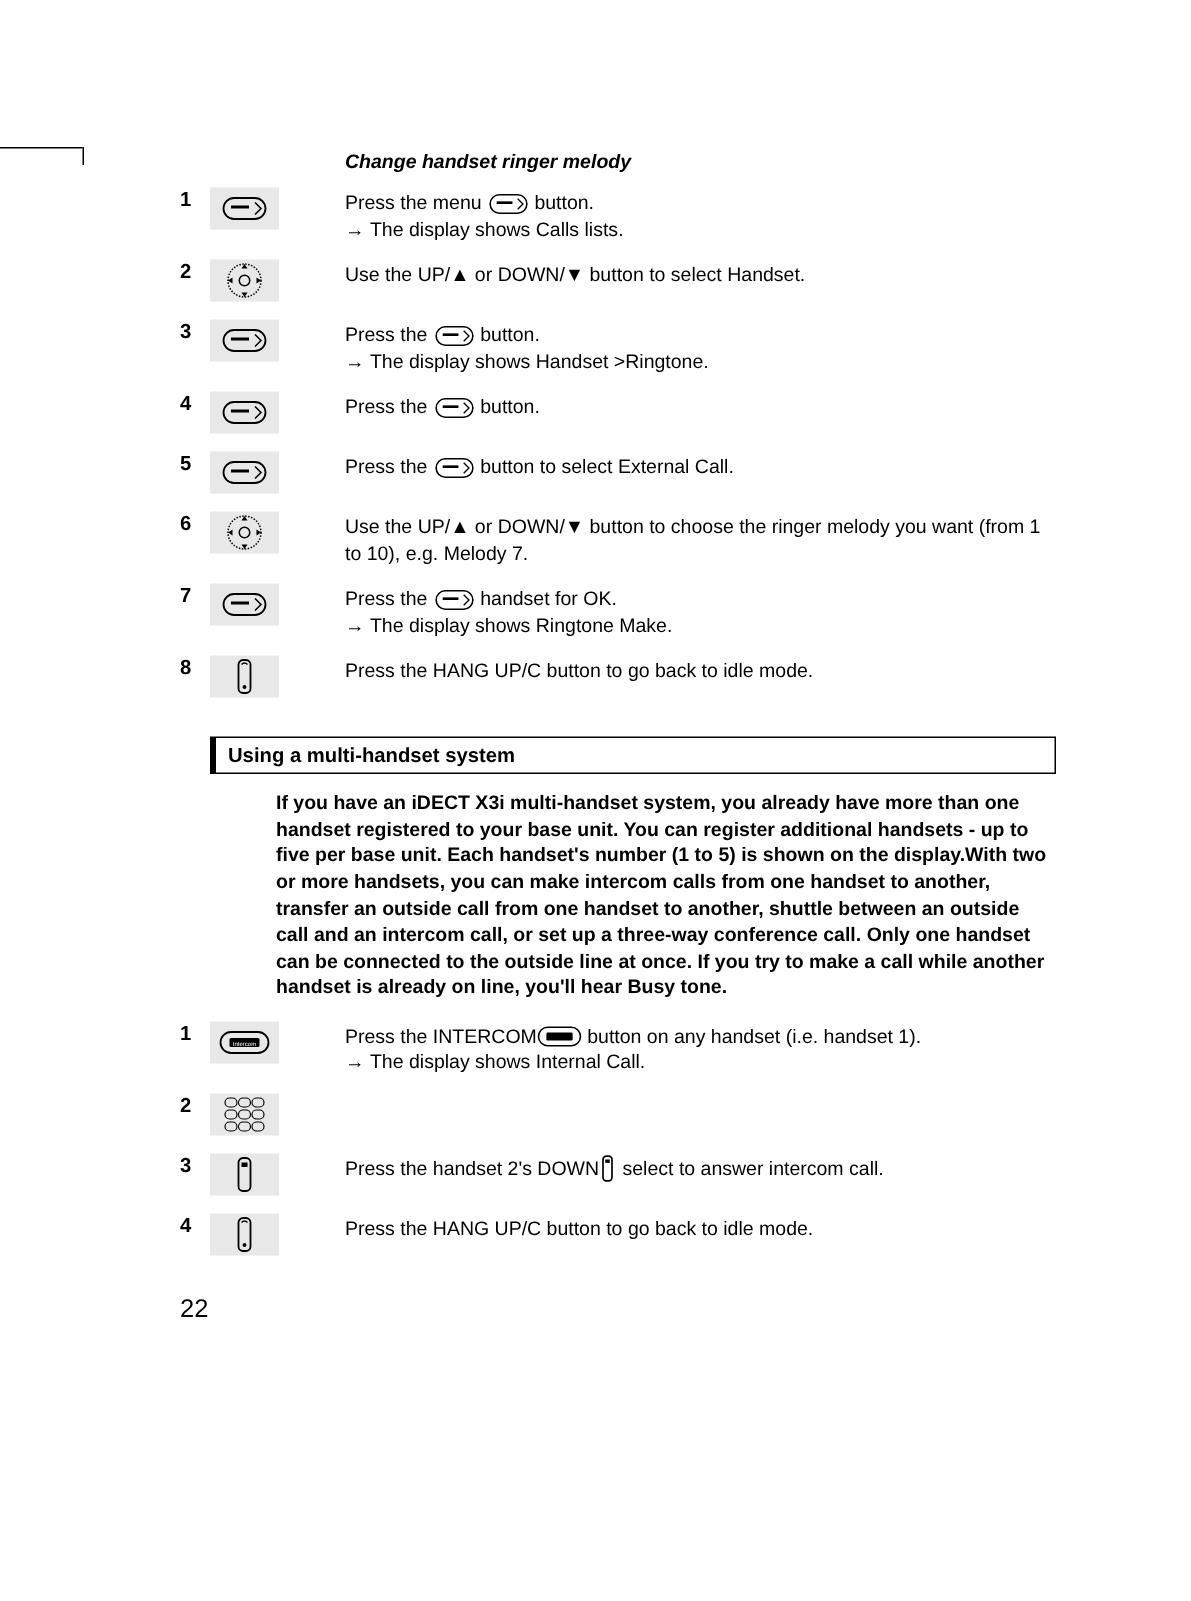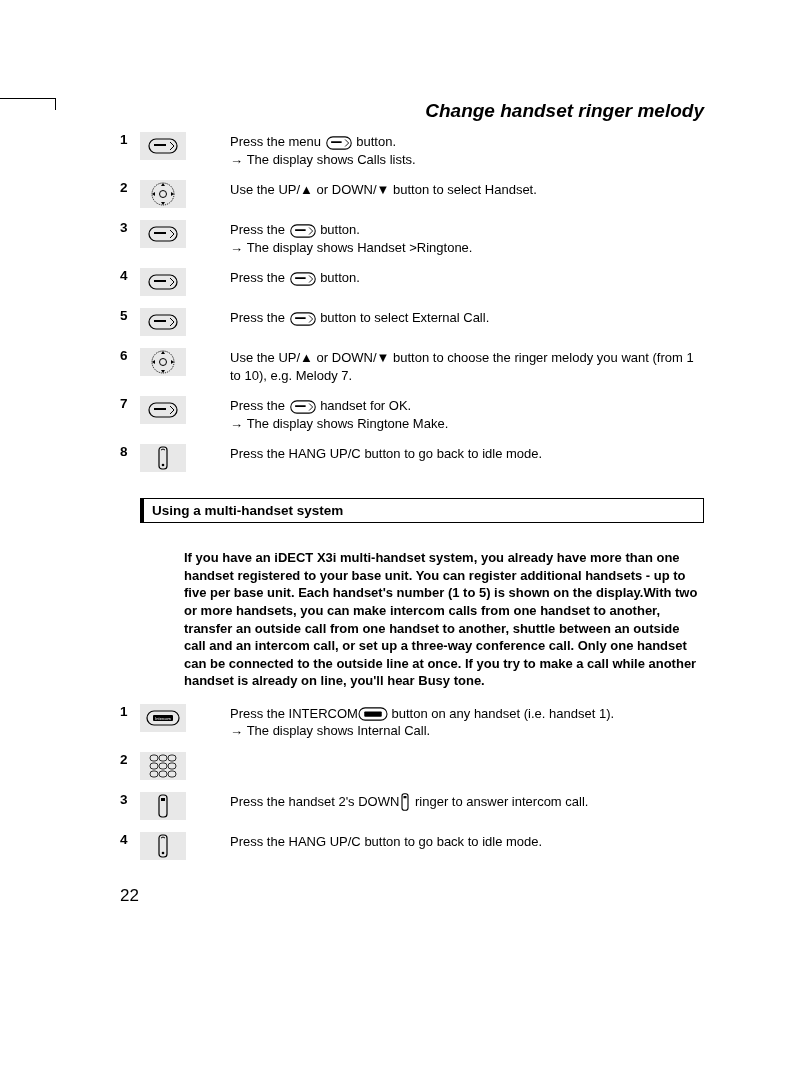--- a/index.html
+++ b/index.html
@@ -32,22 +32,21 @@
     height: 12px;
     background: #000;
   }
   .content {
     margin-left: 0;
   }
   .section-title {
     font-weight: bold;
     font-style: italic;
     margin: 0 0 10px 110px;
-    font-size: 19px;
-    text-align: right;
+    font-size: 13px;
   }
   .step {
     display: flex;
     align-items: flex-start;
     margin-bottom: 12px;
   }
   .step-num {
     width: 20px;
     font-weight: bold;
     font-size: 13.5px;
@@ -66,21 +65,21 @@
   .step-text {
     flex: 1;
     line-height: 1.35;
     padding-top: 1px;
   }
   .arrow {
     font-weight: bold;
   }
   .b { font-weight: normal; }
   .box-heading-wrap {
-    margin: 26px 0 26px 0;
+    margin: 26px 0 10px 0;
   }
   .box-heading {
     border: 1px solid #000;
     border-left: 4px solid #000;
     padding: 4px 8px;
     font-weight: bold;
     font-size: 13.5px;
     margin-left: 20px;
   }
   .para {
@@ -290,21 +289,21 @@
       <div class="step-icon">
         <svg width="16" height="24" viewBox="0 0 16 24">
             <rect x="4" y="1" width="8" height="22" rx="3" fill="none" stroke="#000" stroke-width="1.2"></rect>
             <rect x="6" y="4" width="4" height="3" fill="#000"></rect>
           </svg>
       </div>
       <div class="step-text">
         <span>Press the handset 2's  </span><span class="b">DOWN</span><svg style="display:inline;vertical-align:middle" width="12" height="18" viewBox="0 0 16 24">
             <rect x="4" y="1" width="8" height="22" rx="3" fill="none" stroke="#000" stroke-width="1.5"></rect>
             <rect x="6" y="4" width="4" height="3" fill="#000"></rect>
-          </svg><span> ringer to answer intercom call.</span>
+          </svg><span> select to answer intercom call.</span>
       </div>
     </div>
 
     <div class="step">
       <div class="step-num">4</div>
       <div class="step-icon">
         <svg width="16" height="24" viewBox="0 0 16 24">
             <rect x="4" y="1" width="8" height="22" rx="3" fill="none" stroke="#000" stroke-width="1.2"></rect>
             <circle cx="8" cy="19" r="1.3" fill="#000"></circle>
             <path d="M6 4 Q8 2 10 4" fill="none" stroke="#000"></path>

